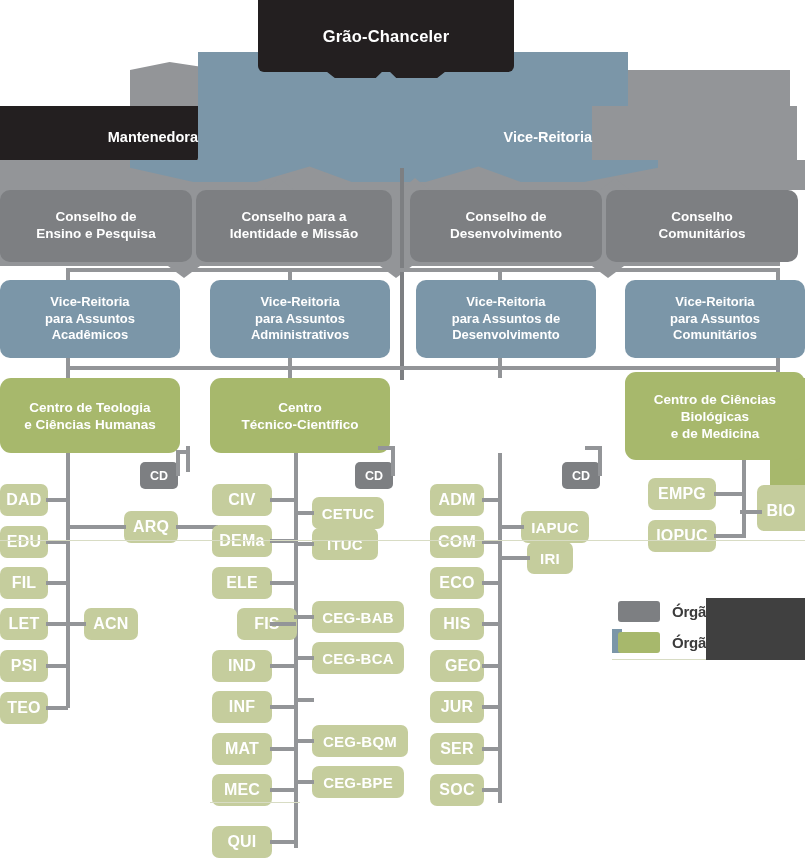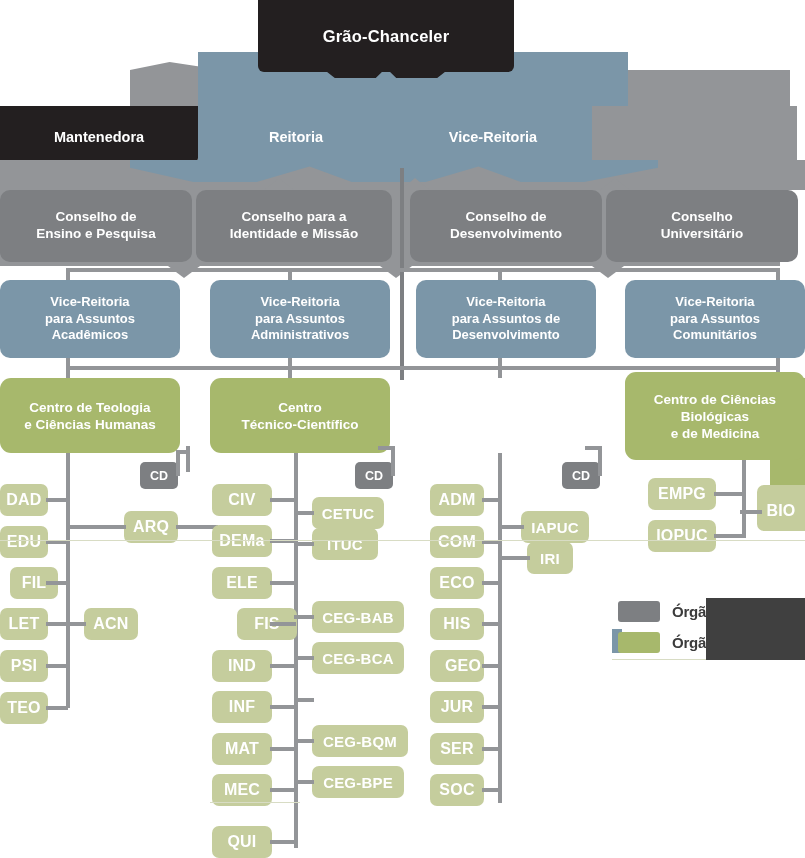--- a/index.html
+++ b/index.html
@@ -37,21 +37,21 @@
     left:198px; top:52px; width:430px; height:62px;
     background:#7b96a8;
   }
 
   .row2 { position:absolute; top:106px; height:62px; }
   .r2-dark  { left:0px;   width:198px; background:#231f20; border-radius:0 0 10px 0; }
   .r2-blue  { left:198px; width:394px; background:#7b96a8; }
   .r2-gray  { left:592px; width:205px; background:#939598; }
   .r2-label {
     position:absolute; top:106px; height:62px;
-    display:flex; align-items:center; justify-content:center;
+    display:flex; align-items:center; justify-content:flex-end;
     color:#fff; font-size:14.5px; font-weight:bold;
   }
 
   .r2-wave {
     position:absolute; left:0; top:160px; width:805px; height:30px;
     background:#939598;
   }
   .r2-wave-blue {
     position:absolute; left:130px; top:160px; width:528px; height:22px;
     background:#7b96a8;
@@ -150,23 +150,20 @@
     <span>Grão-Chanceler</span>
   </div>
 
   <div class="row2 r2-dark"></div>
   <div class="row2 r2-blue"></div>
   <div class="row2 r2-gray"></div>
 
   <div class="r2-label" style="left:0px;width:198px;">
     <span>Mantenedora</span>
   </div>
-  <div class="r2-label" style="left:198px;width:196px;">
-    <span>Reitoria</span>
-  </div>
   <div class="r2-label" style="left:394px;width:198px;">
     <span>Vice-Reitoria</span>
   </div>
 
   <div class="r2-wave"></div>
   <div class="r2-wave-blue"></div>
 
   <div class="council-bg"></div>
 
   <div class="council-tail" style="left:168px;top:266px;width:32px;height:12px;clip-path:polygon(0 0,100% 0,50% 100%);"></div>
@@ -183,21 +180,21 @@
   <div class="council" style="left:196px;width:196px;">
     <span>Conselho para a
 Identidade e Missão</span>
   </div>
   <div class="council" style="left:410px;width:192px;">
     <span>Conselho de
 Desenvolvimento</span>
   </div>
   <div class="council" style="left:606px;width:192px;">
     <span>Conselho
-Universitário</span>
+Comunitários</span>
   </div>
 
   <div class="ln lnv" style="left:400px;top:168px;height:212px;background:#7d7f82;"></div>
 
   <div class="ln lnh" style="left:66px;top:268px;width:714px;"></div>
   <div class="ln lnv" style="left:66px;top:268px;height:14px;"></div>
   <div class="ln lnv" style="left:288px;top:268px;height:14px;"></div>
   <div class="ln lnv" style="left:498px;top:268px;height:14px;"></div>
   <div class="ln lnv" style="left:776px;top:268px;height:14px;"></div>
 
@@ -267,21 +264,21 @@
   <div class="dept" style="left:0px;top:484px;width:48px;">
       <span>DAD</span>
     </div>
   <div class="ln lnh" style="left:46px;top:498px;width:22px;"></div>
 
   <div class="dept" style="left:0px;top:526px;width:48px;">
       <span>EDU</span>
     </div>
   <div class="ln lnh" style="left:46px;top:540px;width:22px;"></div>
 
-  <div class="dept" style="left:10px;top:567px;width:48px;text-align:center;">
+  <div class="dept" style="left:0px;top:567px;width:48px;text-align:center;">
       <span>FIL</span>
     </div>
   <div class="ln lnh" style="left:46px;top:581px;width:22px;"></div>
 
   <div class="dept" style="left:0px;top:608px;width:48px;">
       <span>LET</span>
     </div>
   <div class="ln lnh" style="left:46px;top:622px;width:22px;"></div>
 
   <div class="dept" style="left:0px;top:650px;width:48px;">

